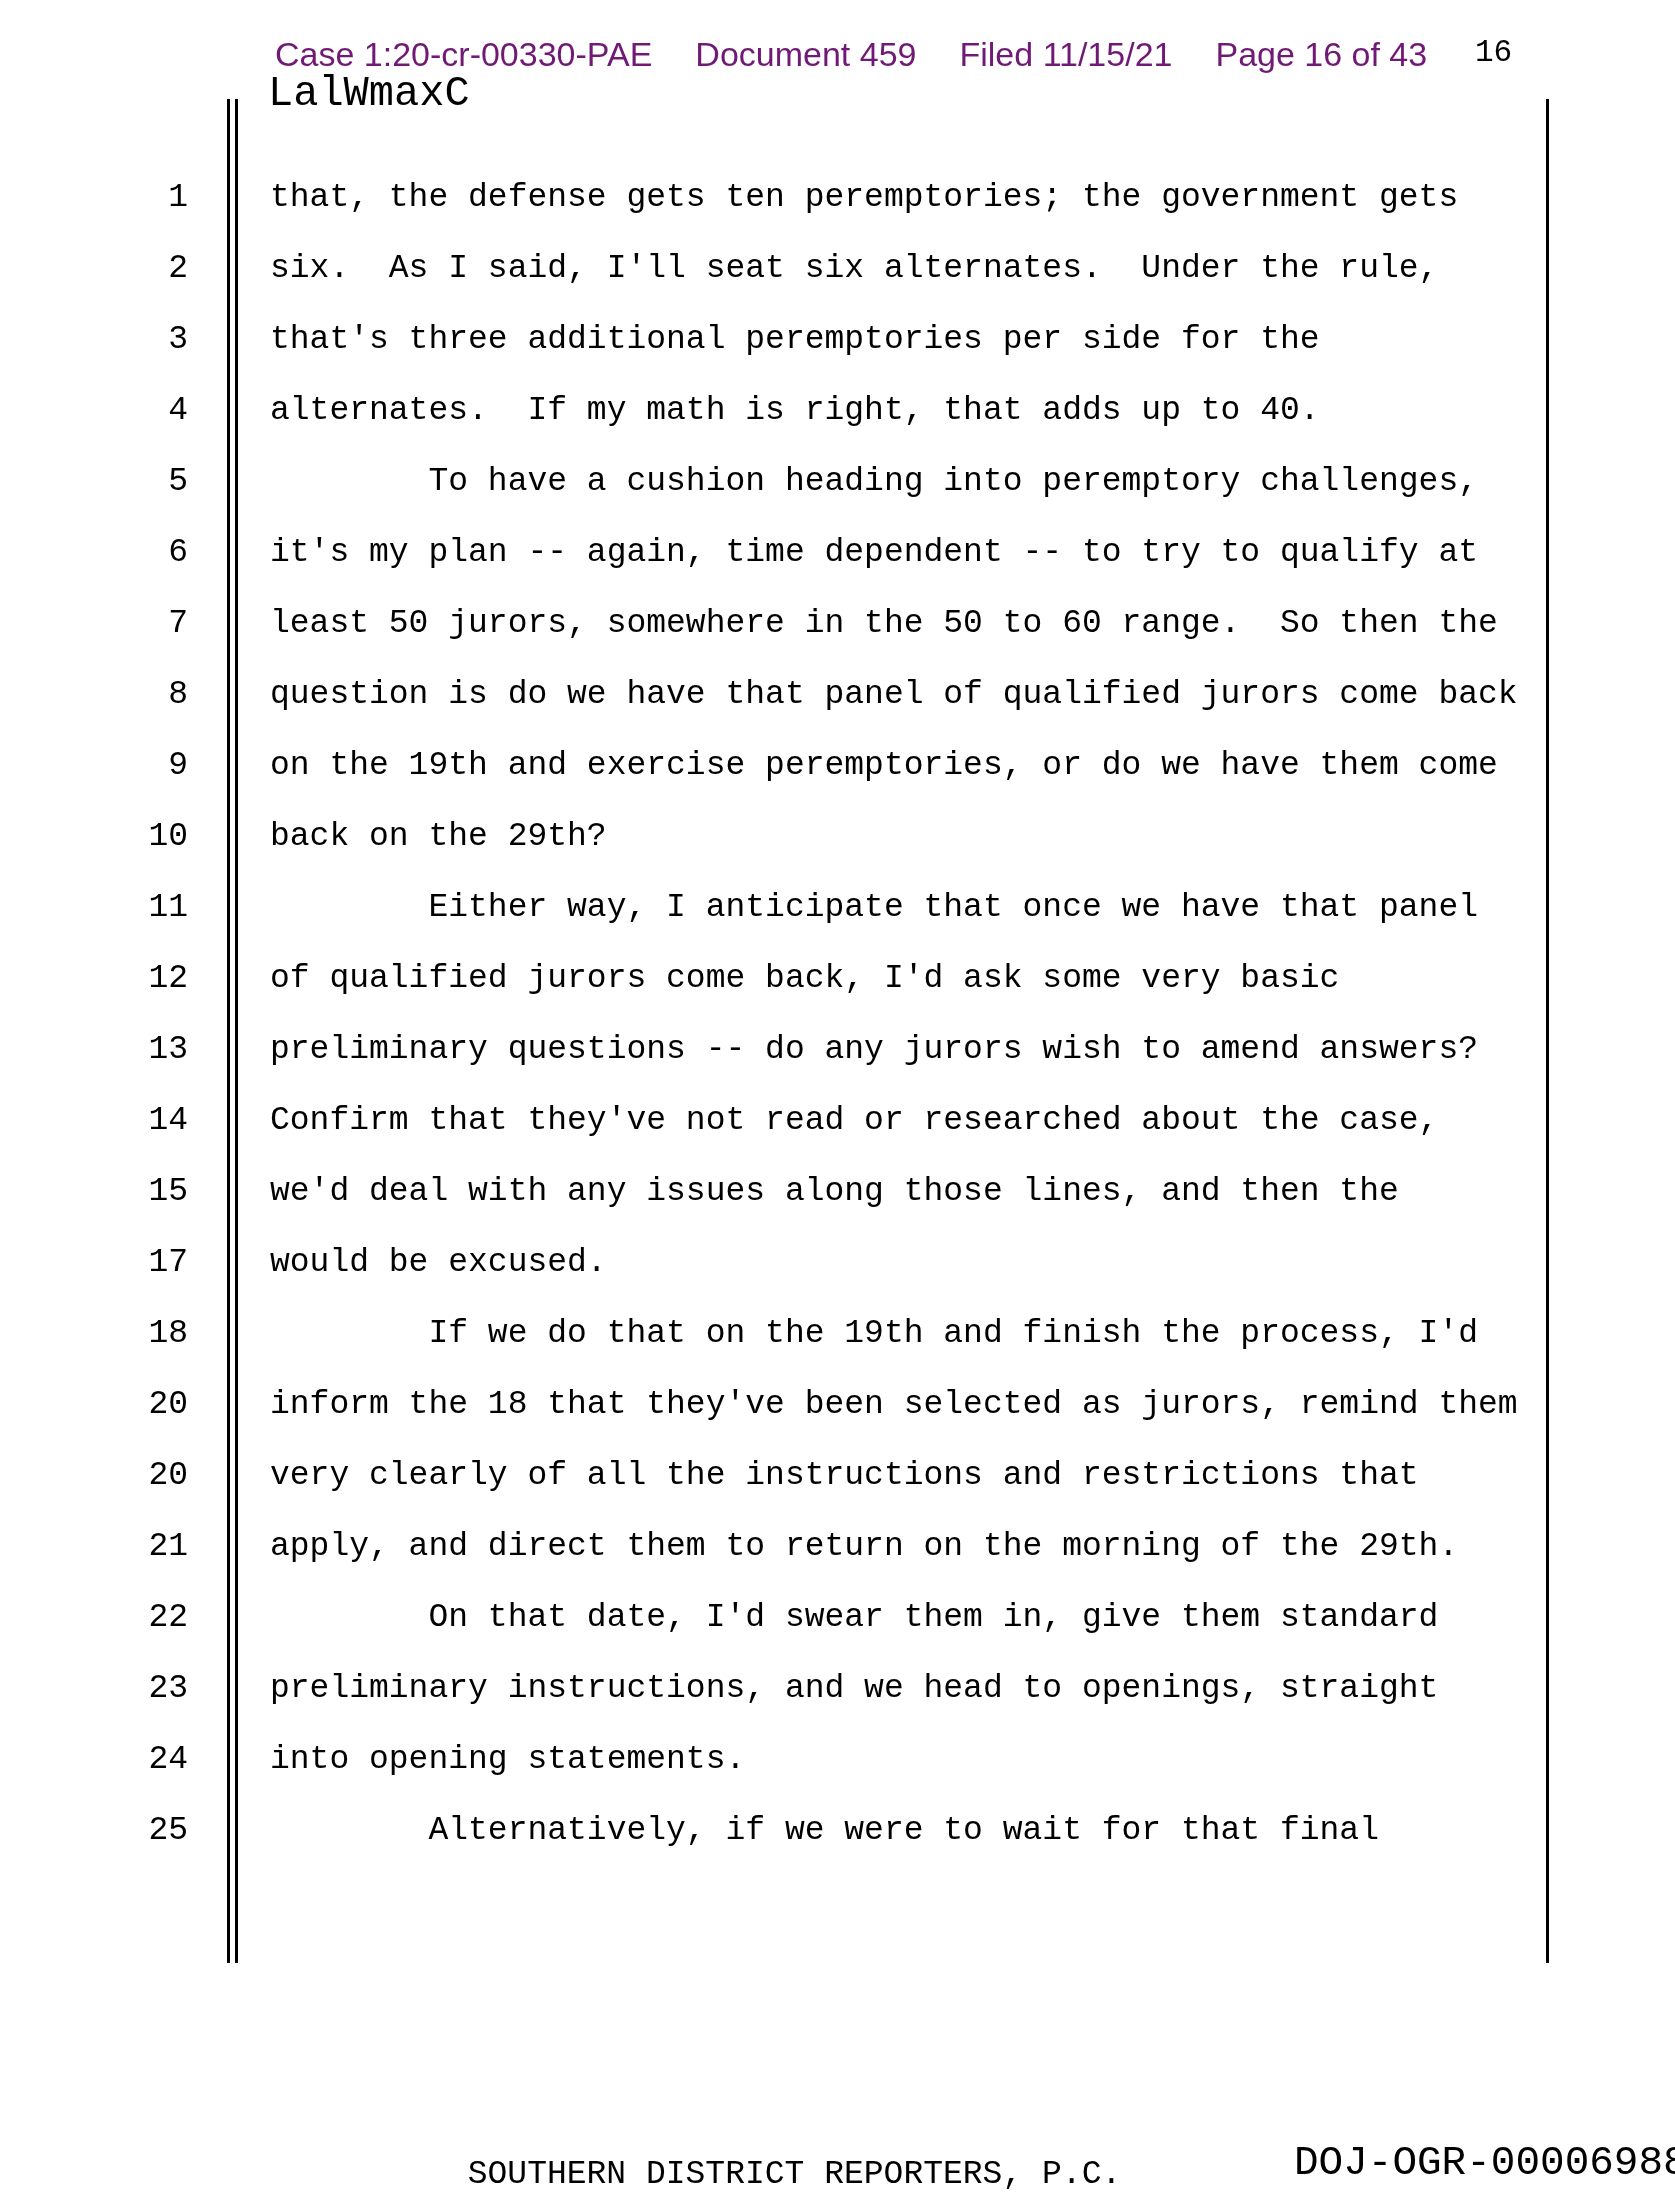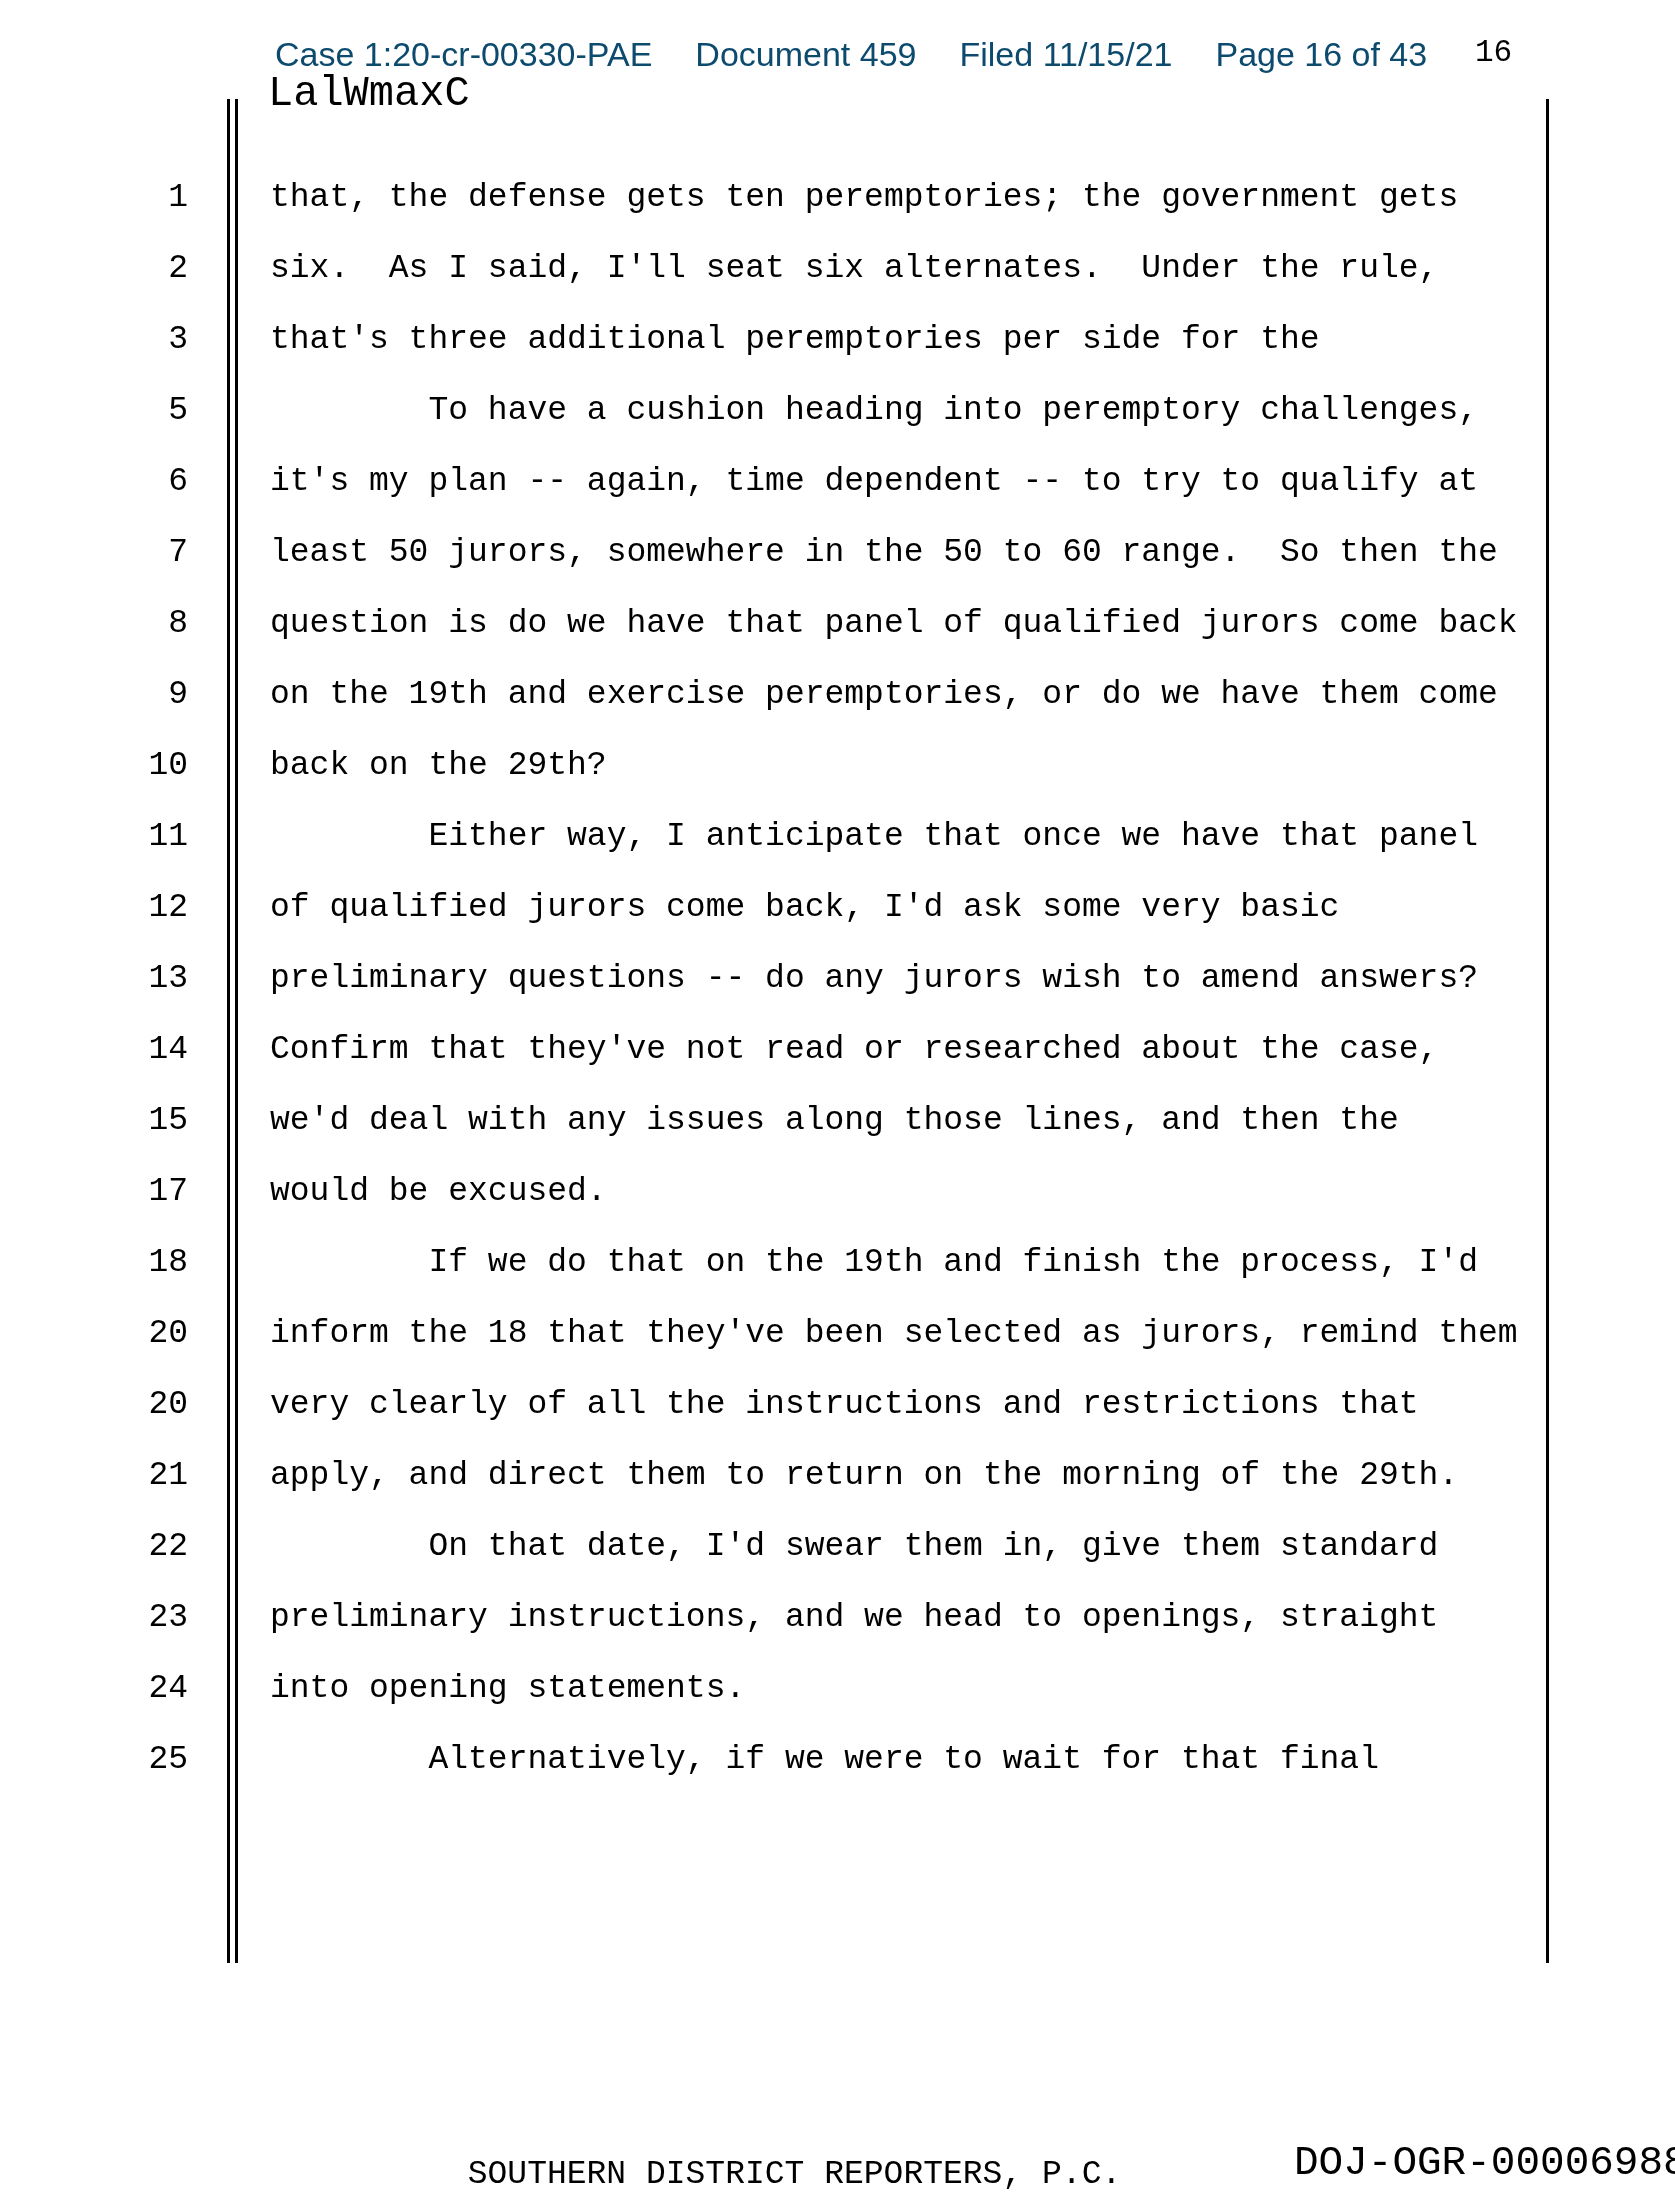--- a/index.html
+++ b/index.html
@@ -18,21 +18,21 @@
   }
   
   .stamp-header {
     position: absolute;
     left: 275px;
     top: 37px;
     white-space: nowrap;
     font-family: "Liberation Sans", "DejaVu Sans", sans-serif;
     font-size: 34px;
     line-height: 34px;
-    color: #0c4a6e;
+    color: #701a75;
   }
   .stamp-header span {
     margin-right: 43px;
     white-space: pre;
   }
   .page-number {
     position: absolute;
     left: 1475px;
     top: 37px;
     font-size: 31px;
@@ -119,20 +119,21 @@
   <div class="session-code">LalWmaxC</div>
 
   <div class="vrule left-outer"></div>
   <div class="vrule left-inner"></div>
   <div class="vrule right"></div>
 
   <div class="transcript">
     <div class="t-row"><span class="t-num">1</span><span class="t-txt">that, the defense gets ten peremptories; the government gets</span></div>
     <div class="t-row"><span class="t-num">2</span><span class="t-txt">six.  As I said, I'll seat six alternates.  Under the rule,</span></div>
     <div class="t-row"><span class="t-num">3</span><span class="t-txt">that's three additional peremptories per side for the</span></div>
+    <div class="t-row"><span class="t-num">4</span><span class="t-txt">alternates.  If my math is right, that adds up to 40.</span></div>
     <div class="t-row"><span class="t-num">5</span><span class="t-txt">        To have a cushion heading into peremptory challenges,</span></div>
     <div class="t-row"><span class="t-num">6</span><span class="t-txt">it's my plan -- again, time dependent -- to try to qualify at</span></div>
     <div class="t-row"><span class="t-num">7</span><span class="t-txt">least 50 jurors, somewhere in the 50 to 60 range.  So then the</span></div>
     <div class="t-row"><span class="t-num">8</span><span class="t-txt">question is do we have that panel of qualified jurors come back</span></div>
     <div class="t-row"><span class="t-num">9</span><span class="t-txt">on the 19th and exercise peremptories, or do we have them come</span></div>
     <div class="t-row"><span class="t-num">10</span><span class="t-txt">back on the 29th?</span></div>
     <div class="t-row"><span class="t-num">11</span><span class="t-txt">        Either way, I anticipate that once we have that panel</span></div>
     <div class="t-row"><span class="t-num">12</span><span class="t-txt">of qualified jurors come back, I'd ask some very basic</span></div>
     <div class="t-row"><span class="t-num">13</span><span class="t-txt">preliminary questions -- do any jurors wish to amend answers?</span></div>
     <div class="t-row"><span class="t-num">14</span><span class="t-txt">Confirm that they've not read or researched about the case,</span></div>

